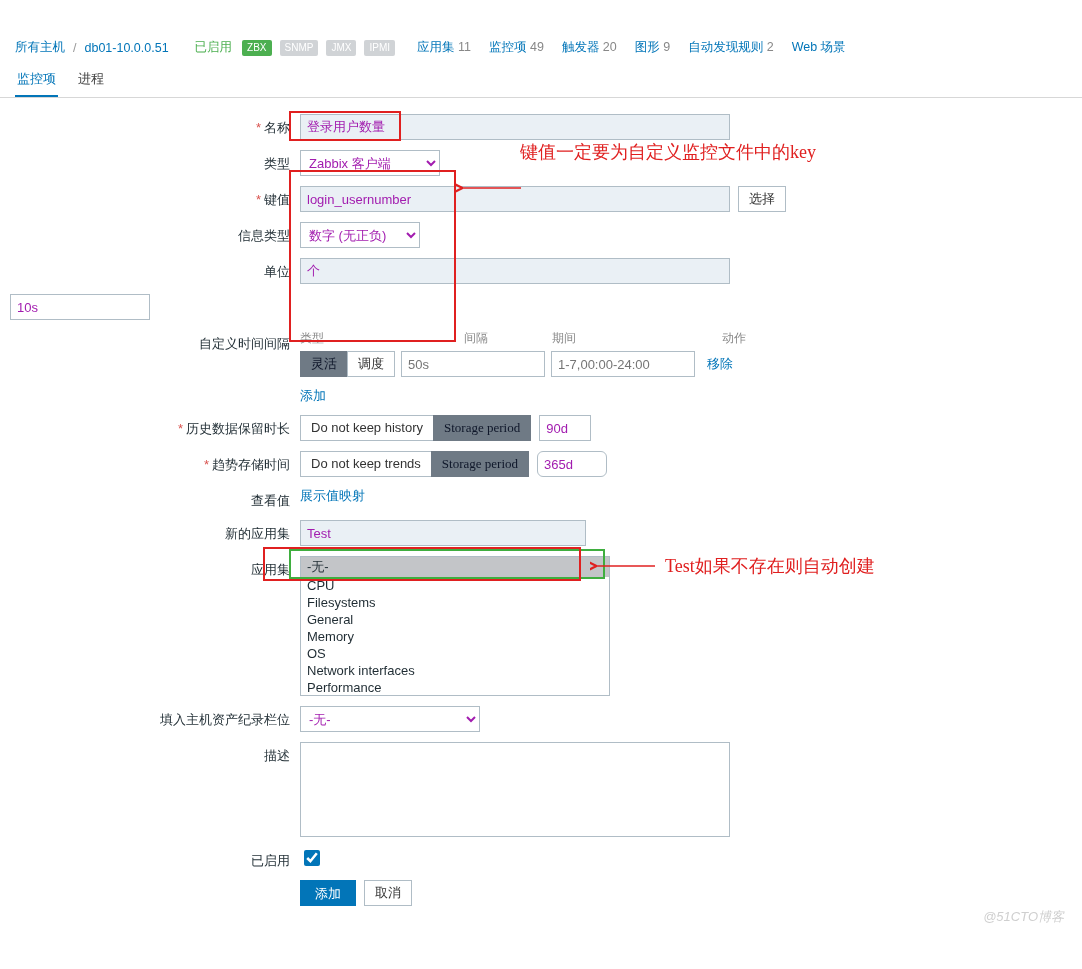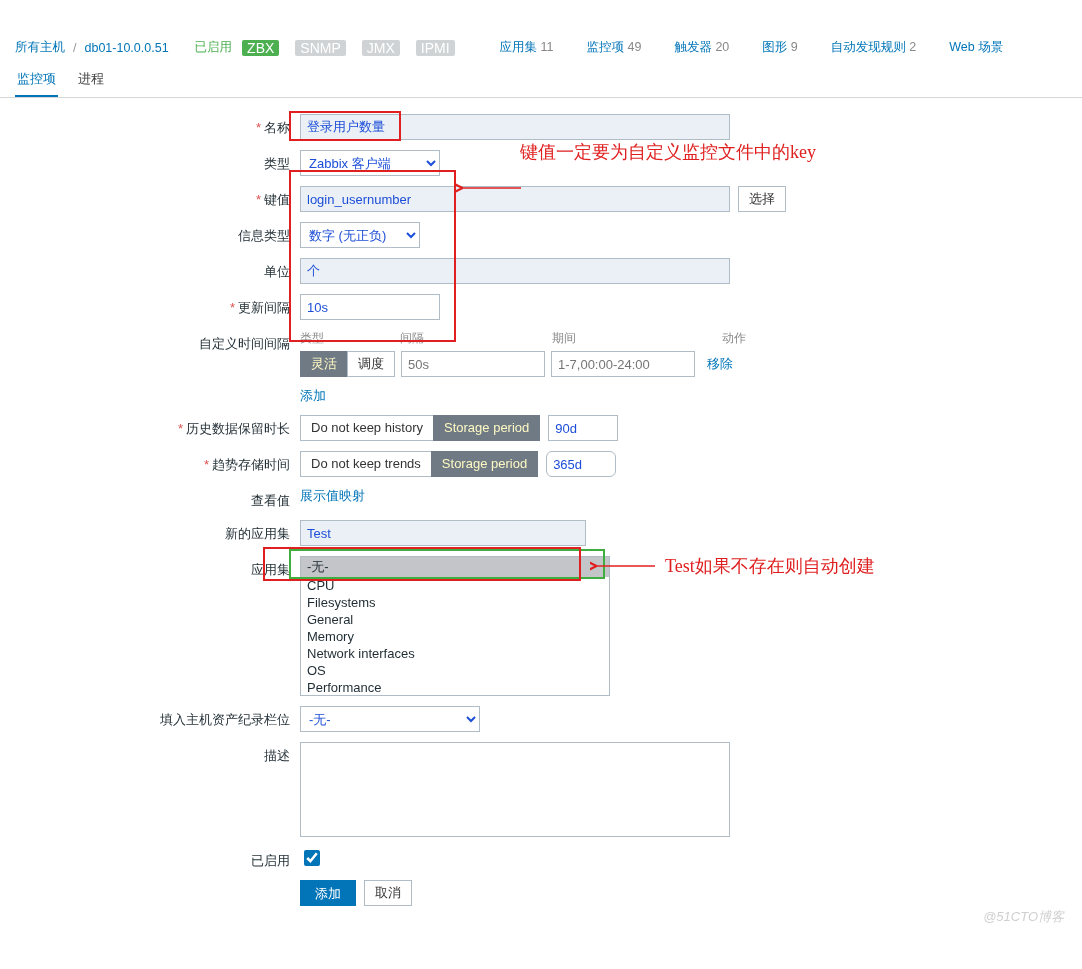--- a/index.html
+++ b/index.html
@@ -11,66 +11,66 @@
   background: #fff;
   width: 1082px;
 }
 a { color: #0275b8; text-decoration: none; cursor: pointer; }
 
 .top-title { font-size: 20px; color: #333; padding: 6px 15px 2px; visibility: hidden; }
 
 .breadcrumb { padding: 4px 15px 6px; display: flex; align-items: center; flex-wrap: wrap; gap: 4px; font-size: 12.5px; color: #444; }
 .breadcrumb .sep { color: #999; padding: 0 4px; }
 .status-enabled { color: #4caf50; margin-left: 6px; margin-right: 6px; }
-.badge { display: inline-block; padding: 1px 5px; font-size: 14px; line-height: 14px; border-radius: 2px; color: #fff; margin-right: 12px; }
+.badge { display: inline-block; padding: 1px 5px; font-size: 10px; line-height: 14px; border-radius: 2px; color: #fff; margin-right: 4px; }
 .badge.zbx { background: #4caf50; }
 .badge.gray { background: #d0d3d6; color: #fff; }
-.count-link { margin-left: 17px; margin-right: 2px; }
+.count-link { margin-left: 2px; margin-right: 2px; }
 .count-num { color: #888; }
 
 .tabs { border-bottom: 1px solid #d7d7d7; padding: 0 15px; display: flex; gap: 18px; }
 .tabs .tab { padding: 8px 2px 7px; cursor: pointer; color: #444; font-size: 13px; }
 .tabs .tab.active { border-bottom: 2px solid #0275b8; color: #0275b8; font-weight: 500; }
 
 .form-wrap { padding: 16px 10px 16px 10px; position: relative; }
 .form-row { display: flex; align-items: flex-start; margin-bottom: 10px; }
 .form-label { width: 290px; text-align: right; padding: 5px 10px 0 0; color: #1f2c33; font-size: 13px; }
 .form-label .req { color: #d9534f; margin-right: 3px; }
 .form-content { flex: 1; display: flex; align-items: flex-start; gap: 8px; }
 
 input.txt, select.sel, textarea.ta {
   border: 1px solid #b0bdc6;
   background: #eaf0f5;
   padding: 4px 6px;
   font-size: 13px;
   font-family: inherit;
   height: 26px;
   outline: none;
-  color: #1d4ed8;
+  color: #a21caf;
 }
 input.txt { background: #eaf0f5; }
 select.sel { background: #fff; height: 26px; padding: 2px 4px; }
 textarea.ta { background: #fff; resize: none; }
 
 .btn { display: inline-block; border: 1px solid #b0bdc6; background: #fff; padding: 4px 10px; font-size: 13px; cursor: pointer; height: 26px; line-height: 16px; color: #333; }
-.btn.seg-active { background: #6f7a85; color: #fef9c3; border-color: #6f7a85; }
+.btn.seg-active { background: #6f7a85; color: #0f172a; border-color: #6f7a85; font-family: Liberation Serif, serif; }
 .btn.primary { background: #0275b8; color: #fff; border-color: #0275b8; padding: 5px 14px; }
 
 .seg { display: inline-flex; }
 .seg .btn { border-radius: 0; }
 .seg .btn + .btn { margin-left: -1px; }
 
 .multiselect {
   border: 1px solid #b0bdc6; background: #fff; width: 310px; height: 140px; overflow-y: auto; font-size: 13px;
 }
 .multiselect div { padding: 1px 6px; cursor: pointer; }
 .multiselect div.selected { background: #c3c5c8; }
 .interval-header { display: flex; color: #888; font-size: 12px; margin-bottom: 4px; }
 .interval-header span:nth-child(1){ width: 100px; }
-.interval-header span:nth-child(2){ width: 152px; }
+.interval-header span:nth-child(2){ width: 152px; text-align: center; }
 .interval-header span:nth-child(3){ width: 170px; }
 .interval-header span:nth-child(4){ }
 
 .hl-red { border: 2px solid #e02020; position: absolute; pointer-events: none; }
 .hl-green { border: 2px solid #3fae3f; position: absolute; pointer-events: none; }
 
 .ann-text { position: absolute; font-family: "SimSun", serif; font-size: 18px; color: #e02020; line-height: 24px; }
 .ann-arrow { position: absolute; stroke: #e02020; fill: none; }
 
 .watermark { position: absolute; right: 18px; bottom: 6px; color: #cfcfcf; font-size: 13px; font-style: italic; }
@@ -146,21 +146,20 @@
   </div>
 
   <div class="form-row">
     <div class="form-label"><span>单位</span></div>
     <div class="form-content">
       <input class="txt" style="width: 430px;" value="个">
     </div>
   </div>
 
   <div class="form-row">
-    <div class="form-label"><span class="req">*</span><span>更新间隔</span></div>
     <div class="form-content">
       <input class="txt" style="width: 140px; background: rgb(255, 255, 255);" value="10s">
     </div>
   </div>
 
   <div class="form-row">
     <div class="form-label"><span>自定义时间间隔</span></div>
     <div class="form-content" style="display:block">
       <div class="interval-header">
         <span>类型</span>
@@ -183,21 +182,21 @@
     </div>
   </div>
 
   <div class="form-row">
     <div class="form-label"><span class="req">*</span><span>历史数据保留时长</span></div>
     <div class="form-content">
       <div class="seg">
         <span class="btn">Do not keep history</span>
         <span class="btn seg-active">Storage period</span>
       </div>
-      <input class="txt" style="width: 70px; background: rgb(255, 255, 255);" value="90d">
+      <input class="txt" style="width: 52px; background: rgb(255, 255, 255);" value="90d">
     </div>
   </div>
 
   <div class="form-row">
     <div class="form-label"><span class="req">*</span><span>趋势存储时间</span></div>
     <div class="form-content">
       <div class="seg">
         <span class="btn">Do not keep trends</span>
         <span class="btn seg-active">Storage period</span>
       </div>
@@ -221,22 +220,22 @@
 
   <div class="form-row">
     <div class="form-label"><span>应用集</span></div>
     <div class="form-content">
       <div class="multiselect">
         <div class="selected">-无-</div>
         <div>CPU</div>
         <div>Filesystems</div>
         <div>General</div>
         <div>Memory</div>
+        <div>OS</div>
         <div>Network interfaces</div>
-        <div>OS</div>
         <div>Performance</div>
 
       </div>
     </div>
   </div>
 
   <div class="form-row">
     <div class="form-label"><span>填入主机资产纪录栏位</span></div>
     <div class="form-content">
       <select class="sel" style="width:180px">

